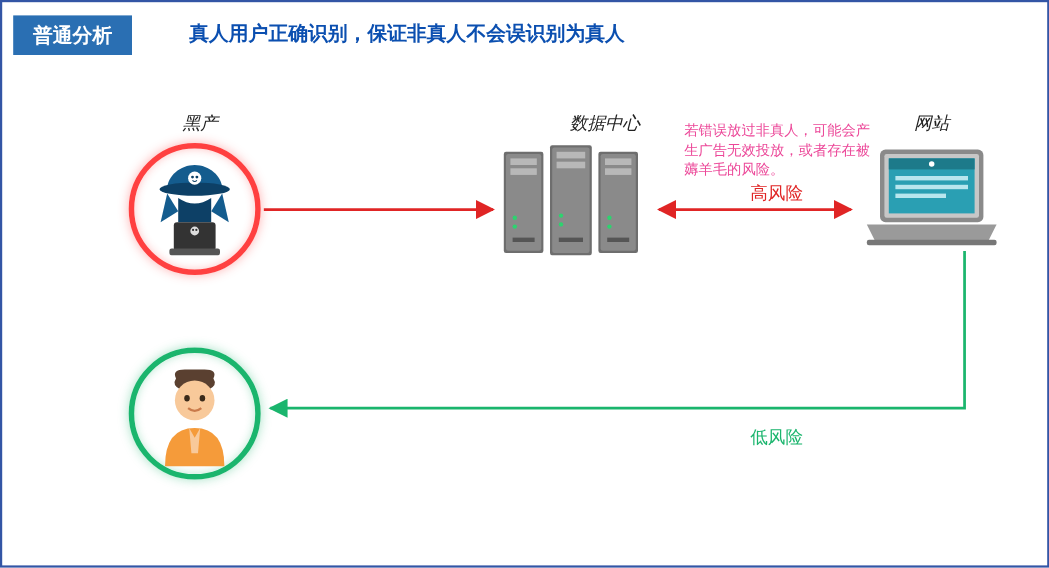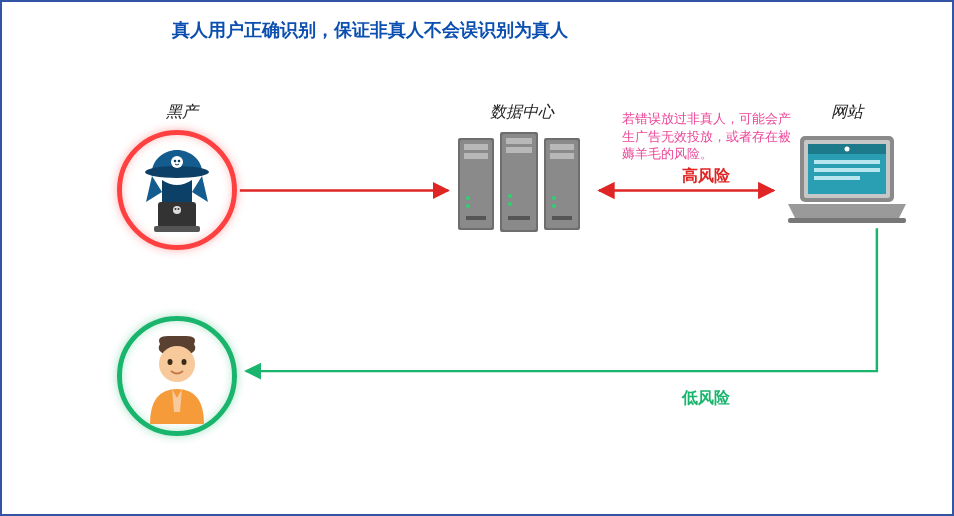--- a/index.html
+++ b/index.html
@@ -55,21 +55,21 @@
     position: absolute;
     color: #ec4899;
     font-size: 13px;
     line-height: 1.35;
     width: 180px;
     font-family: Liberation Serif, serif;
   }
   .risk-label {
     position: absolute;
     font-size: 16px;
-    font-weight: 700;
+    font-weight: 400;
   }
   .watermark {
     position: absolute;
     right: 10px; bottom: 6px;
     color: #d9d9d9;
     font-size: 13px;
     letter-spacing: .3px;
     font-style: italic;
   }
   svg.overlay {
@@ -78,20 +78,21 @@
     pointer-events: none;
   }
   
   .hacker-svg, .user-svg, .servers-svg, .laptop-svg { position:absolute; }
 </style>
 </head>
 <body>
 
 <div class="frame">
 
+  <div class="badge">普通分析</div>
   <div class="headline">真人用户正确识别，保证非真人不会误识别为真人</div>
 
   <div class="node-label" style="left:150px; top:100px; width:60px;">黑产</div>
   <div class="circle hacker-ring" style="left:115px; top:128px;"></div>
   <svg class="hacker-svg" style="left:132px; top:140px;" width="86" height="96" viewBox="0 0 86 96">
     <path d="M43 8 C30 8 18 18 18 30 L68 30 C68 18 56 8 43 8 Z" fill="#145c8e"></path>
     <ellipse cx="43" cy="30" rx="32" ry="6" fill="#0d4066"></ellipse>
     <circle cx="43" cy="20" r="6" fill="#fff"></circle>
     <circle cx="41" cy="19" r="1.3" fill="#0d4066"></circle>
       <circle cx="45" cy="19" r="1.3" fill="#0d4066"></circle>
@@ -99,21 +100,21 @@
     <path d="M18 34 L12 60 L28 50 Z" fill="#145c8e"></path>
     <path d="M68 34 L74 60 L58 50 Z" fill="#145c8e"></path>
     <path d="M28 38 Q43 48 58 38 L58 60 L28 60 Z" fill="#0d4066"></path>
     <rect x="24" y="60" width="38" height="26" rx="3" fill="#333"></rect>
     <circle cx="43" cy="68" r="4" fill="#ddd"></circle>
     <circle cx="41.5" cy="67" r="1" fill="#333"></circle>
       <circle cx="44.5" cy="67" r="1" fill="#333"></circle>
     <rect x="20" y="84" width="46" height="6" rx="2" fill="#555"></rect>
   </svg>
 
-  <div class="node-label" style="left:475px; top:100px; width:90px;">数据中心</div>
+  <div class="node-label" style="left:503px; top:100px; width:90px;">数据中心</div>
   <svg class="servers-svg" style="left:450px; top:128px;" width="140" height="110" viewBox="0 0 140 110">
     <g transform="translate(6,8)">
       <rect x="0" y="0" width="36" height="92" rx="2" fill="#6e6e6e"></rect>
       <rect x="2" y="2" width="32" height="88" rx="2" fill="#8a8a8a"></rect>
       <rect x="6" y="6" width="24" height="6" fill="#b8b8b8"></rect>
         <rect x="6" y="15" width="24" height="6" fill="#b8b8b8"></rect>
       <circle cx="10" cy="60" r="2" fill="#2dd36f"></circle>
         <circle cx="10" cy="68" r="2" fill="#2dd36f"></circle>
       <rect x="8" y="78" width="20" height="4" fill="#555"></rect>
     </g>

